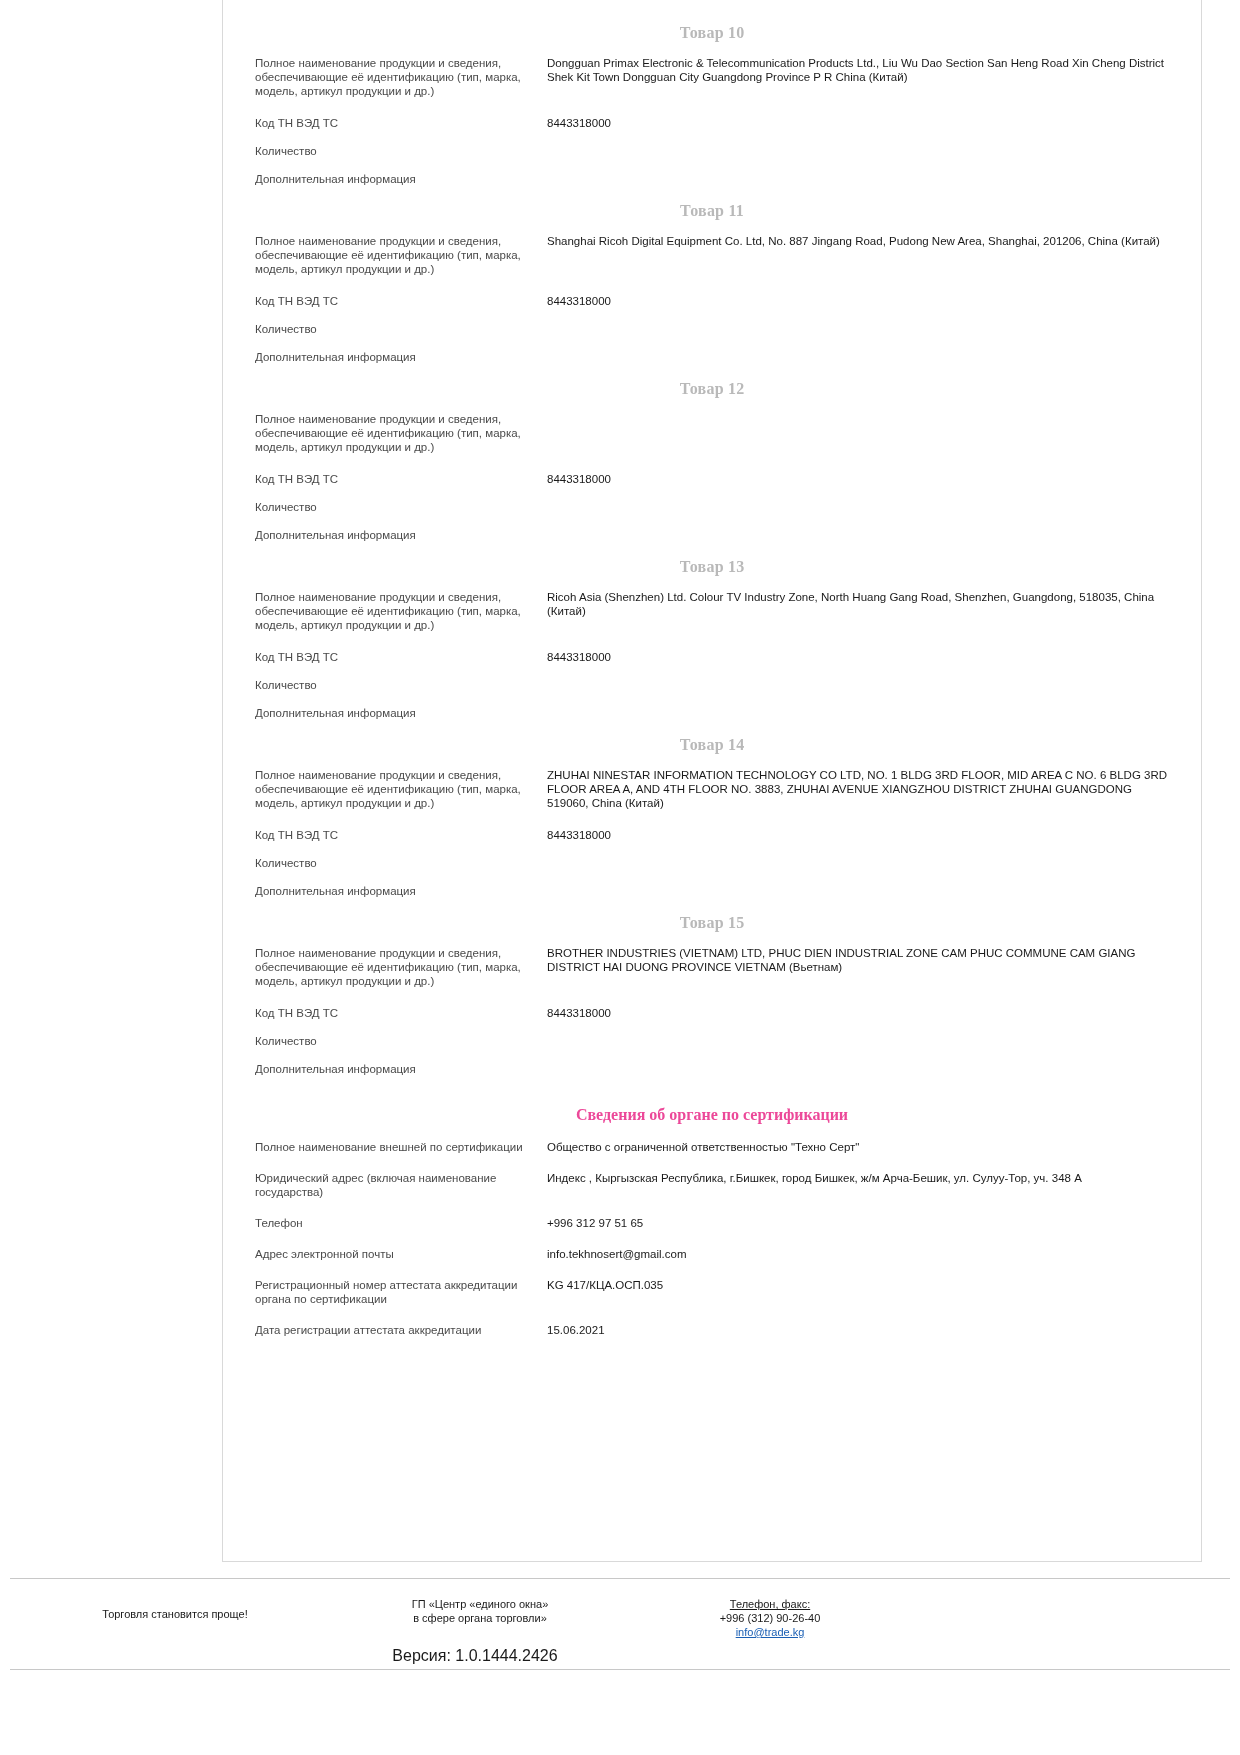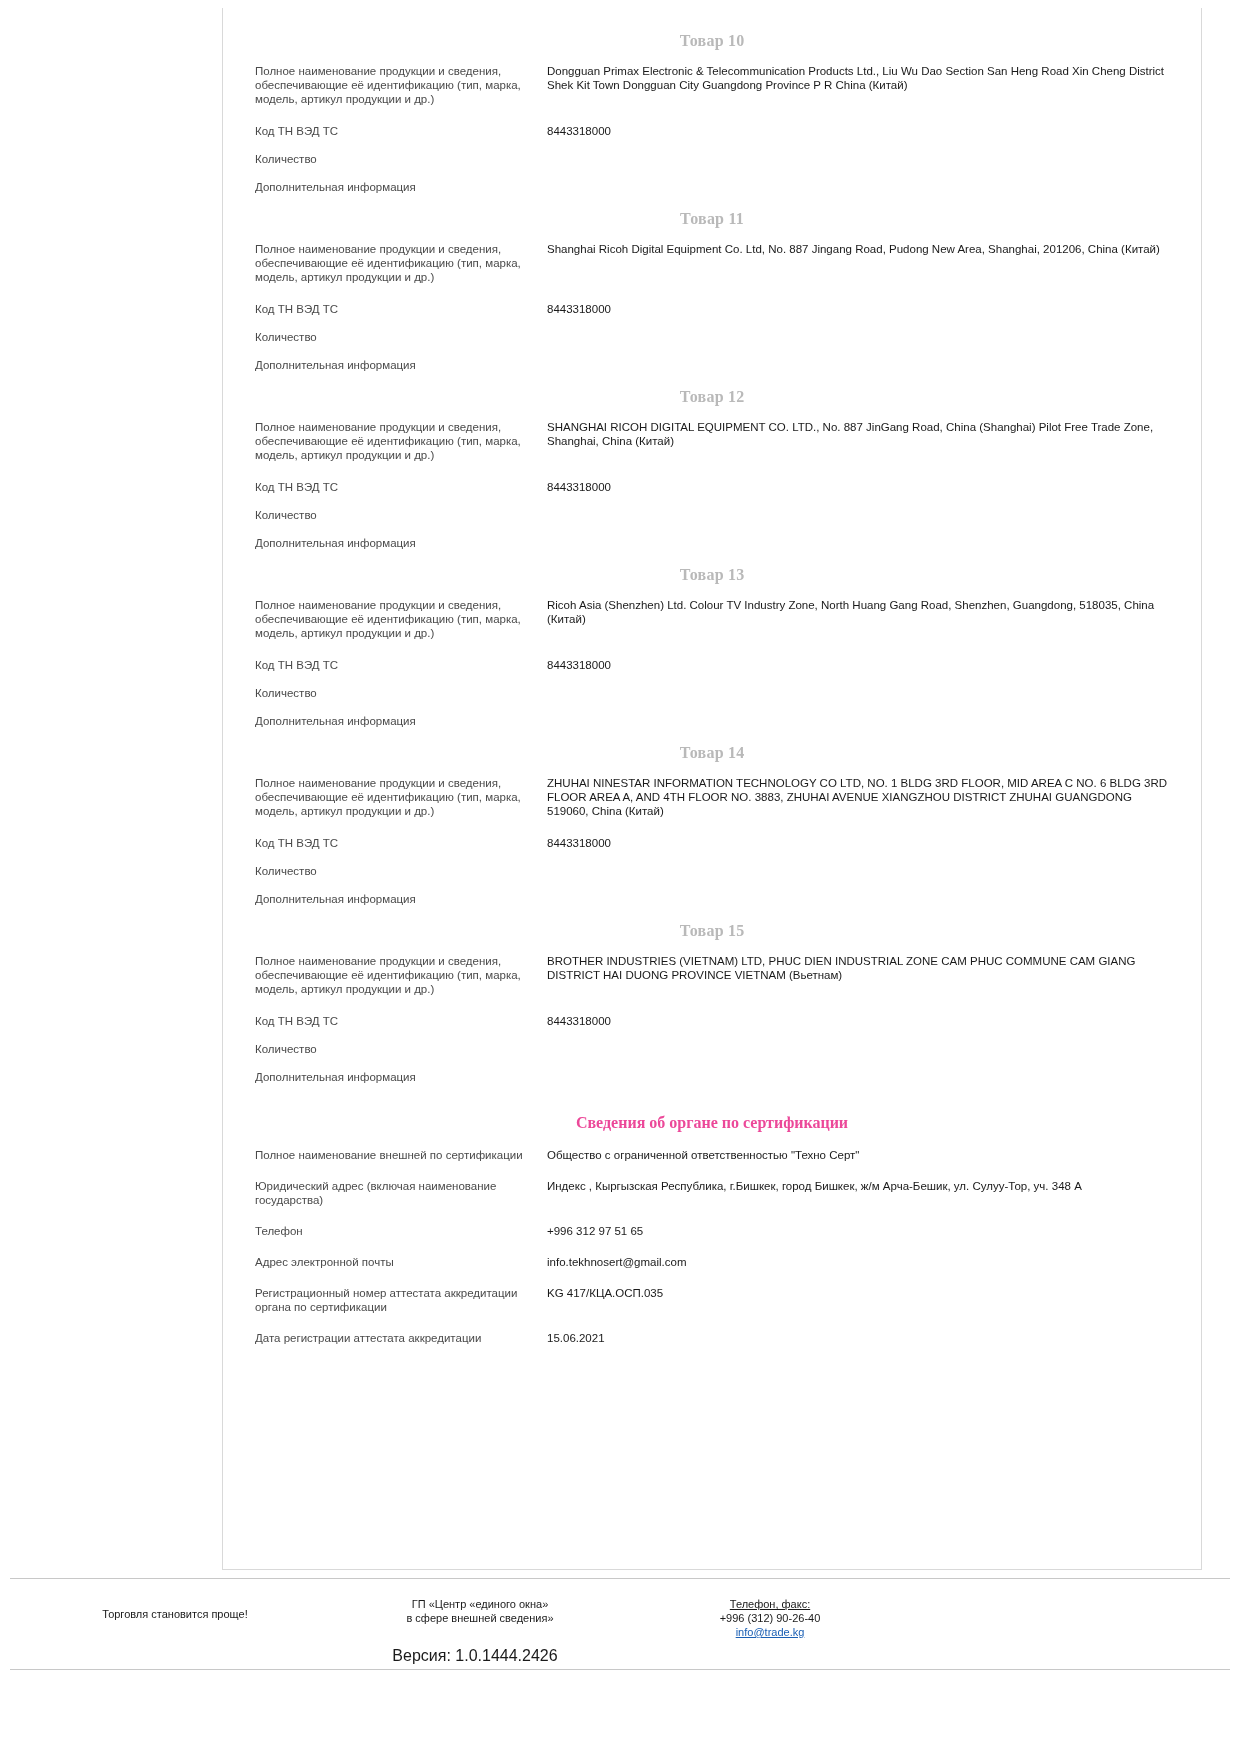--- a/index.html
+++ b/index.html
@@ -12,21 +12,21 @@
   body {
     width: 1240px;
     min-height: 1755px;
     position: relative;
   }
 
   
   .page {
     position: absolute;
     left: 222px;
-    top: 8px;
+    top: 0;
     width: 980px;
     min-height: 1562px;
     background: #ffffff;
     border: 1px solid #d9d9d9;
     border-top: none;
   }
   .page-inner {
     padding: 8px 32px 20px 32px;
   }
 
@@ -155,21 +155,20 @@
       <div class="row empty-val">
         <div class="label">Дополнительная информация</div>
         <div class="value"></div>
       </div>
     </div>
 
     <div>
       <div class="goods-title">Товар 12</div>
       <div class="row tall">
         <div class="label">Полное наименование продукции и сведения, обеспечивающие её идентификацию (тип, марка, модель, артикул продукции и др.)</div>
-        <div class="value">SHANGHAI RICOH DIGITAL EQUIPMENT CO. LTD., No. 887 JinGang Road, China (Shanghai) Pilot Free Trade Zone, Shanghai, China (Китай)</div>
       </div>
       <div class="row">
         <div class="label">Код ТН ВЭД ТС</div>
         <div class="value">8443318000</div>
       </div>
       <div class="row empty-val">
         <div class="label">Количество</div>
         <div class="value"></div>
       </div>
       <div class="row empty-val">
@@ -268,21 +267,21 @@
     </div>
 
   </div>
 </div>
 
 <div class="footer">
   <div class="footer-cols">
     <div class="fc fc1">Торговля становится проще!</div>
     <div class="fc fc2">
       <div>ГП «Центр «единого окна»</div>
-      <div>в сфере внешней сведения»</div>
+      <div>в сфере органа торговли»</div>
     </div>
     <div class="fc fc4">
       <div class="u">Телефон, факс:</div>
       <div>+996 (312) 90-26-40</div>
       <div class="link">info@trade.kg</div>
     </div>
   </div>
   <div class="version">Версия: 1.0.1444.2426</div>
 </div>
 

